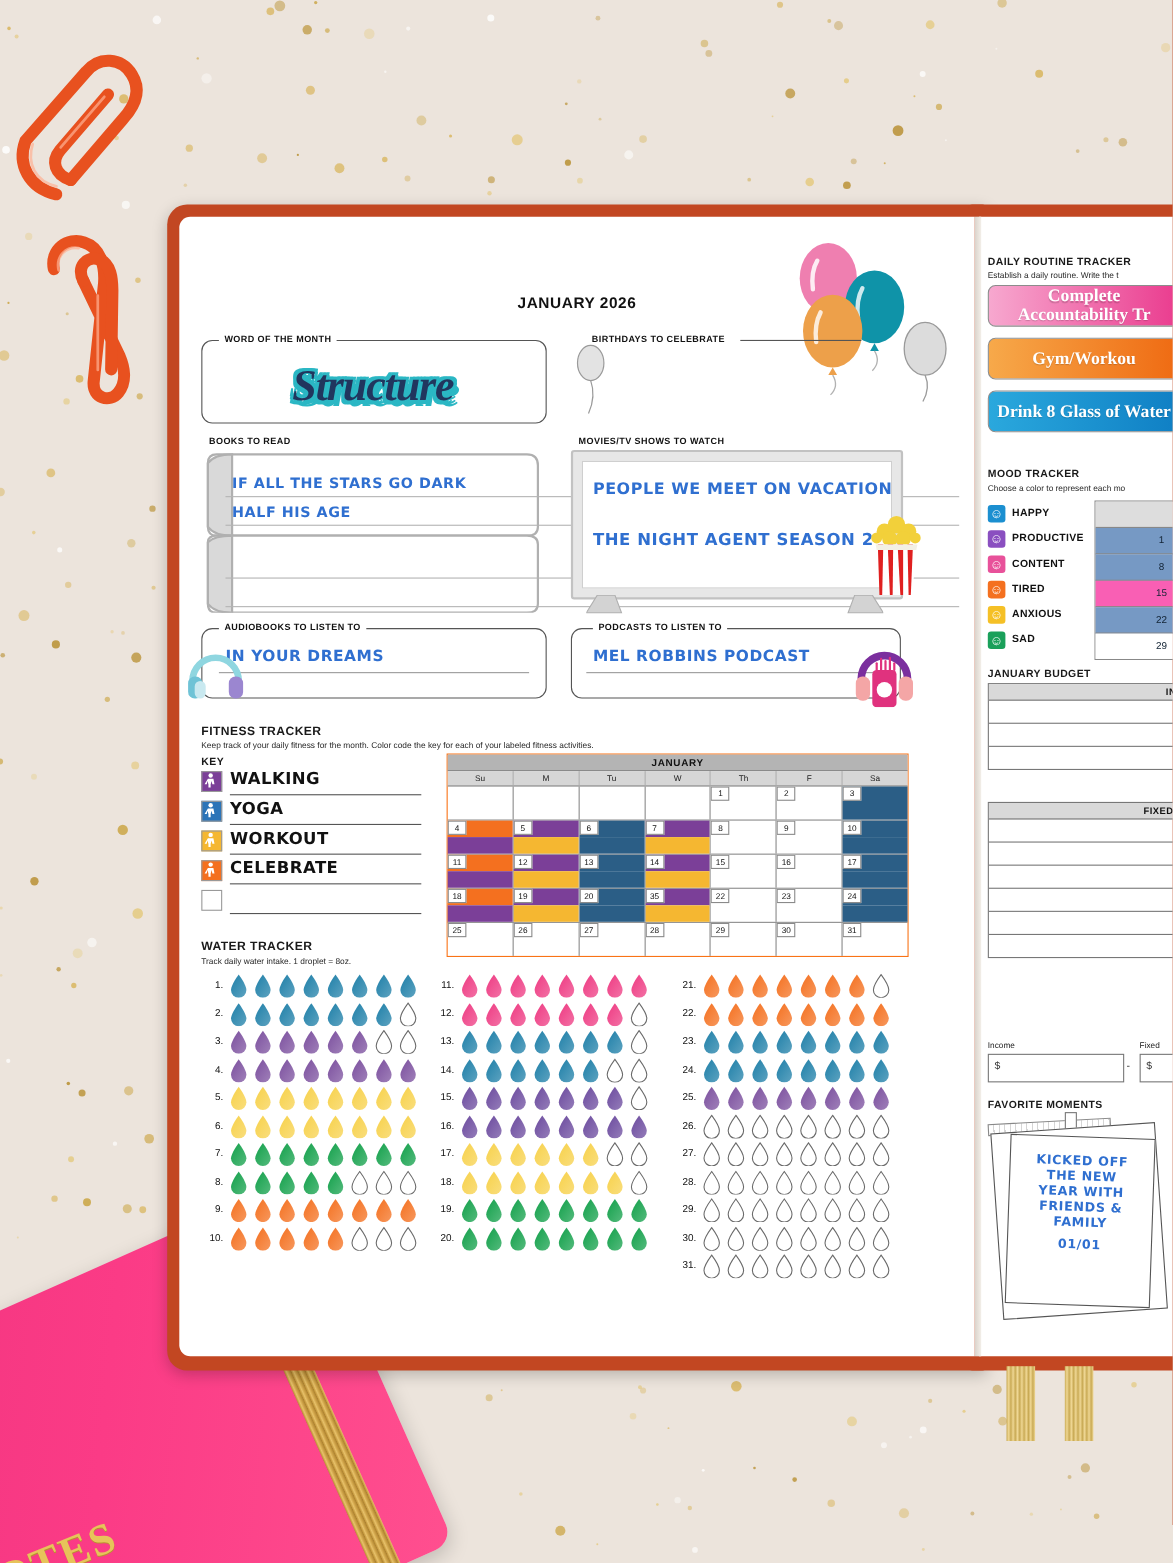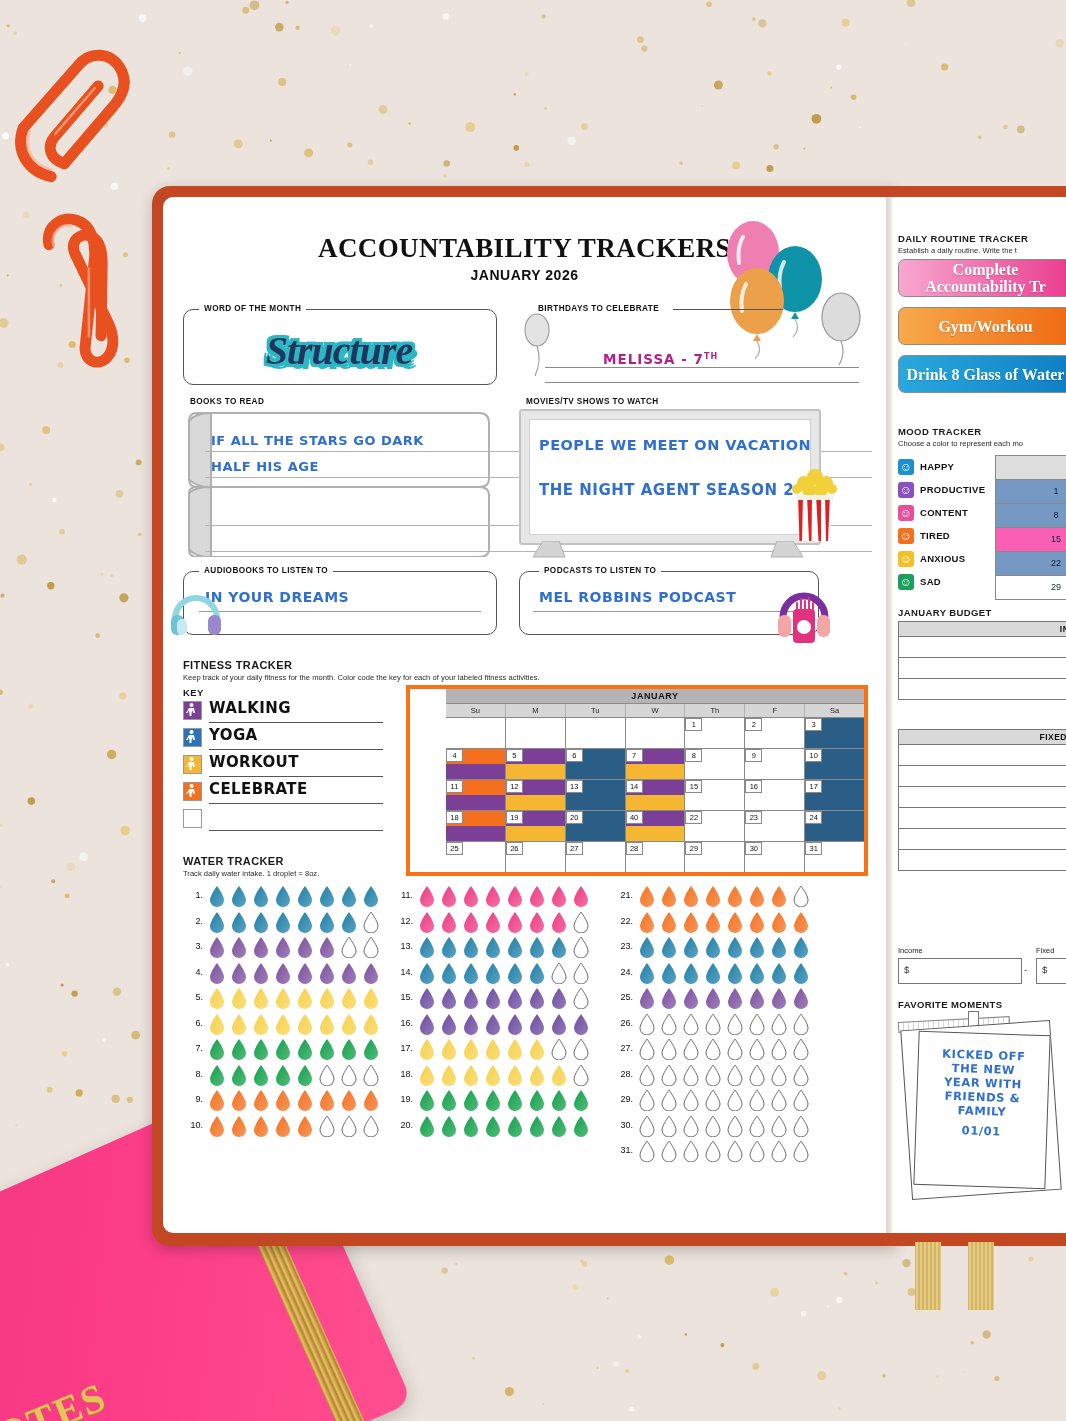--- a/index.html
+++ b/index.html
@@ -98,21 +98,21 @@
   #tvscreen{position:absolute;left:8px;top:8px;right:8px;bottom:8px;background:#fff;border:1.4px solid #cfcfcf;}
 
   
   .keyrow{position:absolute;left:0;height:26px;}
   .keysq{position:absolute;left:0;top:2px;width:17px;height:17px;border:1px solid #999;}
   .keytxt{position:absolute;left:26px;top:0;font-size:15px;font-weight:bold;letter-spacing:.4px;
     font-family:"DejaVu Sans", sans-serif;color:#111;}
   .keyline{position:absolute;left:26px;right:0;bottom:2px;border-bottom:1.1px solid #555;}
 
   
-  #cal{position:absolute;border:4px solid #f97316;padding-left:36px;}
+  #cal{position:absolute;border:1px solid #f97316;}
   #calmonth{height:14px;background:#b4b4b4;text-align:center;font-size:9px;font-weight:bold;
     letter-spacing:.6px;line-height:14px;color:#111;border-bottom:1px solid #8a8a8a;}
   .dowrow{display:flex;height:13px;background:#d6d6d6;border-bottom:1px solid #8a8a8a;}
   .dow{flex:1;text-align:center;font-size:7.5px;line-height:13px;color:#222;border-right:1px solid #b0b0b0;}
   .dow:last-child{border-right:none;}
   .weekrow{display:flex;height:30px;border-bottom:1px solid #8a8a8a;}
   .weekrow:last-child{border-bottom:none;}
   .daycell{flex:1;position:relative;border-right:1px solid #8a8a8a;}
   .daycell:last-child{border-right:none;}
   .daynum{position:absolute;left:0;top:0;min-width:11px;height:11px;padding:0 2px;
@@ -462,21 +462,20 @@
         <div style="height:6px"></div>
         <div>01/01</div>
       </div>
   </div>
 </div>
 
 <div id="gutter"></div>
 
 <div id="pageL">
 
-  <div id="title">ACCOUNTABILITY TRACKERS</div>
   <div id="subtitle">JANUARY 2026</div>
 
   <svg style="position:absolute;left:536px;top:24px;" width="170" height="150" viewBox="0 0 170 150">
     <ellipse cx="54" cy="32" rx="26" ry="32" fill="#ef7fb0"></ellipse>
     <path d="M44 16 Q38 26 40 42" stroke="#fff" stroke-width="4" fill="none" stroke-linecap="round" opacity=".85"></path>
     <path d="M54 64 l-4 7 h8 z" fill="#ef7fb0"></path>
     <ellipse cx="96" cy="58" rx="27" ry="33" fill="#0f93a8"></ellipse>
     <path d="M85 41 Q79 52 81 68" stroke="#fff" stroke-width="4" fill="none" stroke-linecap="round" opacity=".8"></path>
     <path d="M96 91 l-4 7 h8 z" fill="#0f93a8"></path>
     <ellipse cx="58" cy="80" rx="27" ry="33" fill="#eda04a"></ellipse>
@@ -487,27 +486,20 @@
     <path d="M58 120 q6 10 -2 18" stroke="#b2b2b2" stroke-width="1.2" fill="none"></path>
     <path d="M96 98 q6 10 -2 18" stroke="#b2b2b2" stroke-width="1.2" fill="none"></path>
   </svg>
 
   <div class="fbox" style="left:20px;top:112px;width:312px;height:74px;"></div>
   <div class="flabel" style="left:36px;top:107px;">WORD OF THE MONTH</div>
   <div style="position:absolute;left:20px;top:112px;width:312px;height:74px;">
     <div id="wotm-word">Structure</div>
   </div>
 
-  <div style="position:absolute;left:356px;top:112px;width:340px;height:74px;">
-    <div class="bline" style="left:26px;top:58px;width:314px;"></div>
-    <div class="bline" style="left:26px;top:73px;width:314px;"></div>
-    <div id="bday-text">
-      <span>MELISSA - 7</span><sup>TH</sup>
-    </div>
-  </div>
   <div class="flabel" style="left:370px;top:107px;">BIRTHDAYS TO CELEBRATE</div>
   <div style="position:absolute;left:510px;top:112px;width:110px;border-top:1.3px solid #555;"></div>
   <svg style="position:absolute;left:358px;top:113px;" width="32" height="70" viewBox="0 0 32 70">
     <ellipse cx="16" cy="20" rx="12" ry="16" fill="#e3e3e3" stroke="#9a9a9a" stroke-width="1.1"></ellipse>
     <path d="M16 36 q5 14 -2 30" stroke="#9a9a9a" stroke-width="1.1" fill="none"></path>
   </svg>
 
   <div class="flabel" style="left:22px;top:200px;">BOOKS TO READ</div>
   <svg style="position:absolute;left:20px;top:212px;" width="312" height="148" viewBox="0 0 312 148">
     <path d="M6 12 q0 -8 8 -8 H296 q10 0 10 10 v56 q0 8 -10 8 H14 q-8 0 -8 -8 z" fill="#fff" stroke="#b0b0b0" stroke-width="2"></path>
@@ -751,21 +743,21 @@
             <div class="daynum">19</div>
           </div>
           <div class="daycell">
             <div class="band-t" style="background: rgb(43, 94, 134);"></div>
             <div class="band-b" style="background: rgb(43, 94, 134);"></div>
             <div class="daynum">20</div>
           </div>
           <div class="daycell">
             <div class="band-t" style="background: rgb(123, 63, 152);"></div>
             <div class="band-b" style="background: rgb(245, 183, 49);"></div>
-            <div class="daynum">40</div>
+            <div class="daynum">35</div>
           </div>
           <div class="daycell">
             <div class="daynum">22</div>
           </div>
           <div class="daycell">
             <div class="daynum">23</div>
           </div>
           <div class="daycell">
             <div class="band-t" style="background: rgb(43, 94, 134);"></div>
             <div class="band-b" style="background: rgb(43, 94, 134);"></div>

